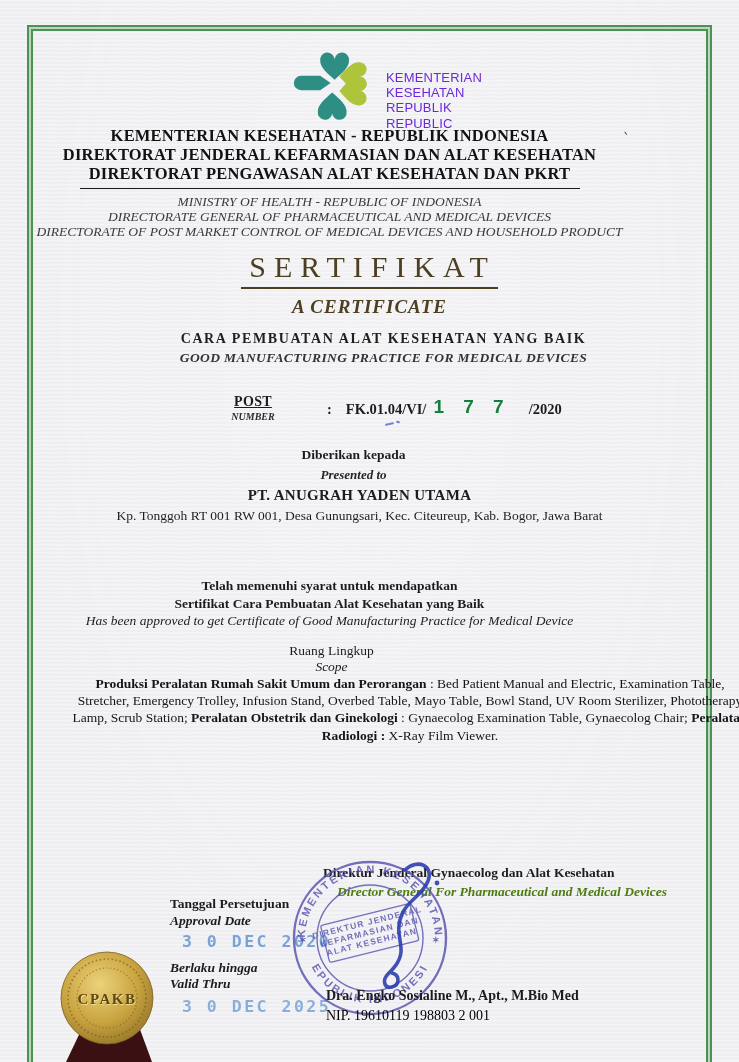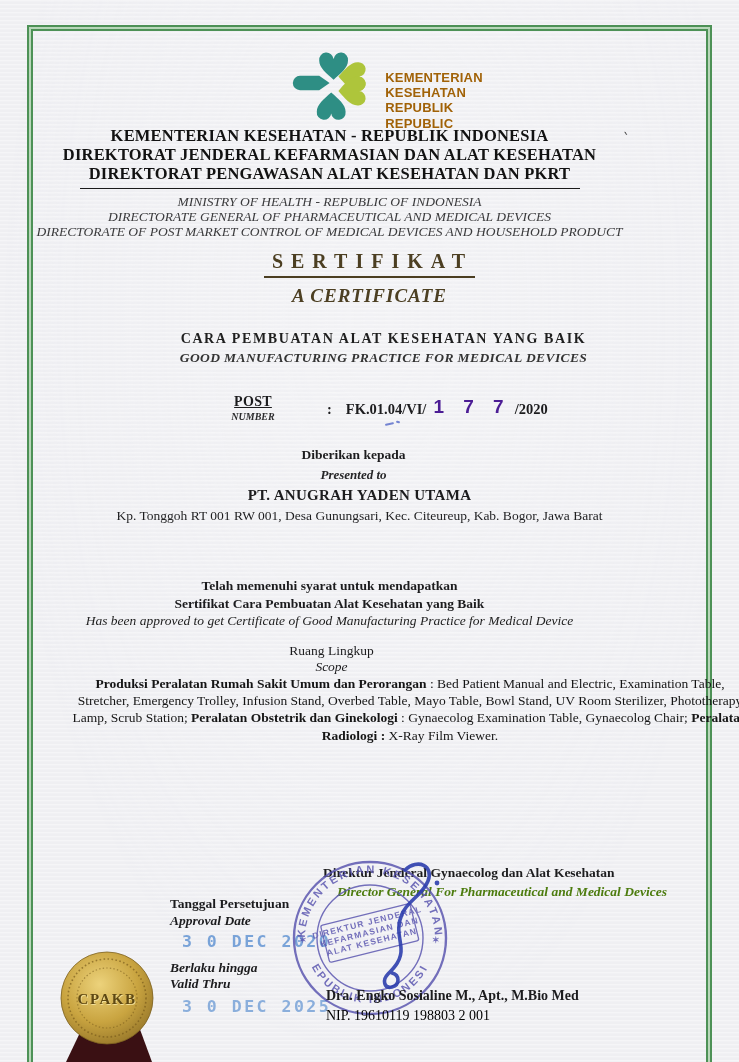--- a/index.html
+++ b/index.html
@@ -17,46 +17,46 @@
   }
   
   .frame{position:absolute;left:27px;top:25px;width:685px;height:1100px;
     box-sizing:border-box;border:2px solid #4d9156;pointer-events:none;}
   .frame-mid{position:absolute;inset:0;border:2px solid #b9d7ba;}
   .frame-in{position:absolute;inset:0;border:2px solid #4d9156;}
 
   .brand{position:absolute;top:36px;left:0;width:100%;display:flex;
     justify-content:center;align-items:center;gap:13px;transform:translateX(18px);}
   .brand-logo{width:80px;height:80px;flex:0 0 auto;}
-  .brand-text{font-family:"Liberation Sans",sans-serif;font-weight:bold;
-    font-size:13px;line-height:1.17;color:#a16207;letter-spacing:.2px;margin-top:34px;}
+  .brand-text{font-family:"Liberation Sans",sans-serif;font-weight:normal;
+    font-size:13px;line-height:1.17;color:#6d28d9;letter-spacing:.2px;margin-top:34px;}
 
   .gov{position:absolute;top:126px;left:0;width:100%;text-align:center;transform:translateX(-40px);}
   .gov-id{font-weight:bold;font-size:16.5px;line-height:19px;color:#121212;letter-spacing:.2px;}
   .gov-rule{width:500px;margin:5px auto 5px;border-top:1.8px solid #1a1a1a;height:0;}
   .gov-en{font-style:italic;font-size:13.5px;line-height:15px;color:#3a3a3c;}
 
   .title-block{position:absolute;top:250px;left:0;width:100%;text-align:center;}
-  .title-main{display:inline-block;font-size:20px;font-weight:bold;letter-spacing:8px;
+  .title-main{display:inline-block;font-size:30px;font-weight:normal;letter-spacing:8px;
     color:#4c3f22;padding:0 2px 3px 8px;border-bottom:2.2px solid #4b3e21;}
   .title-sub{margin-top:7px;font-size:19px;font-weight:bold;font-style:italic;
     color:#4c3f22;letter-spacing:1px;}
 
   .subject{position:absolute;top:331px;left:0;width:100%;text-align:center;transform:translateX(14px);}
   .subject-id{font-weight:bold;font-size:14px;letter-spacing:1.6px;color:#1f1f1f;}
   .subject-en{font-weight:bold;font-style:italic;font-size:13.5px;letter-spacing:.4px;color:#333;margin-top:3px;}
 
   .number-row{position:absolute;top:394px;left:205px;display:flex;align-items:center;}
   .num-label{width:96px;text-align:center;line-height:15px;}
   .num-id{font-weight:bold;font-size:14px;text-decoration:underline;letter-spacing:.3px;}
   .num-en{font-weight:bold;font-style:italic;font-size:10px;color:#2c2c2e;}
   .num-value{margin-left:26px;font-weight:bold;font-size:14.5px;display:flex;align-items:center;position:relative;}
   .num-colon{margin-right:14px;}
-  .num-stamped{font-family:"Liberation Sans",sans-serif;color:#4c1d95;font-size:19px;
-    letter-spacing:7px;font-weight:600;margin:0 0 0 7px;position:relative;top:-2px;}
+  .num-stamped{font-family:"Liberation Sans",sans-serif;color:#15803d;font-size:19px;
+    letter-spacing:7px;font-weight:600;margin:0 14px 0 7px;position:relative;top:-2px;}
   .num-suffix{margin-left:4px;}
   .smudge{position:absolute;left:58px;top:22px;width:18px;height:8px;}
   .smudge i{position:absolute;background:#4a5fc5;opacity:.75;border-radius:2px;}
   .smudge i:nth-child(1){left:0;top:3px;width:9px;height:2.4px;transform:rotate(-12deg);}
   .smudge i:nth-child(2){left:11px;top:1px;width:4px;height:2.2px;transform:rotate(18deg);}
 
   .presented{position:absolute;top:447px;left:0;width:100%;text-align:center;transform:translateX(-16px);}
   .presented-id{font-weight:bold;font-size:13.5px;}
   .presented-en{font-weight:bold;font-style:italic;font-size:13px;margin-top:4px;color:#252527;}
   .company-block{position:absolute;top:487px;left:0;width:100%;text-align:center;transform:translateX(-10px);}

